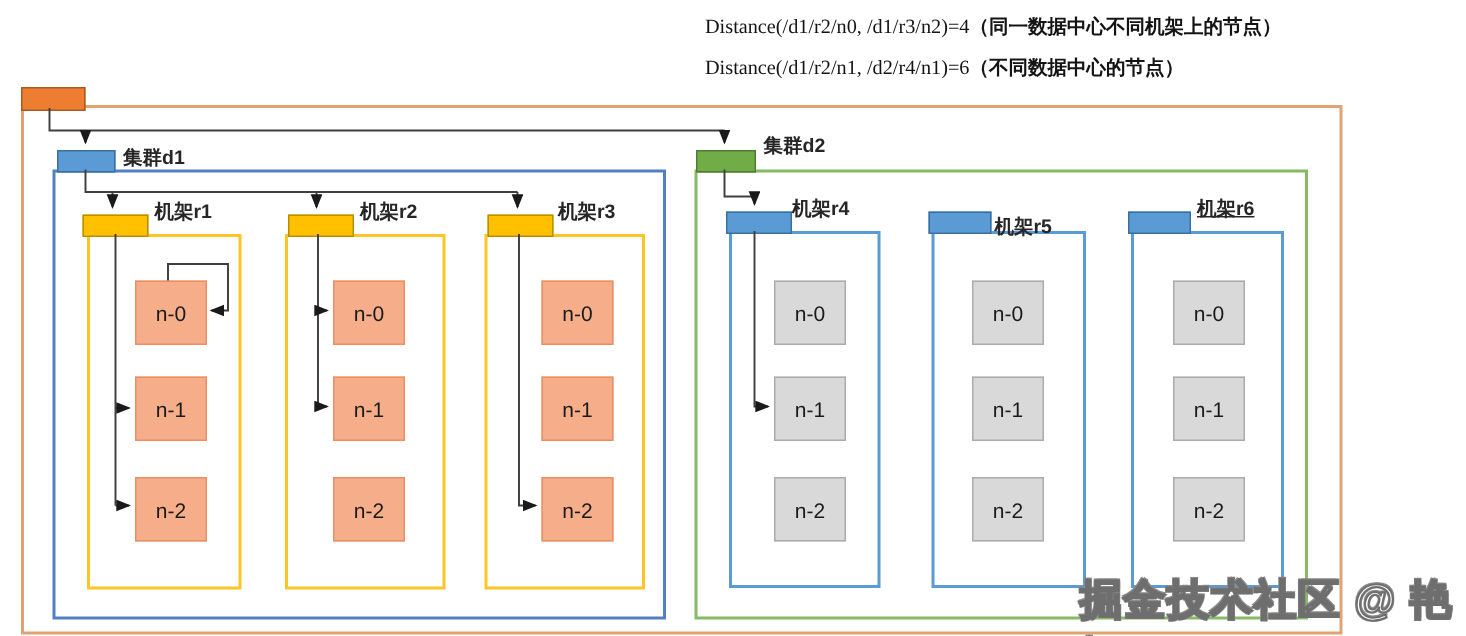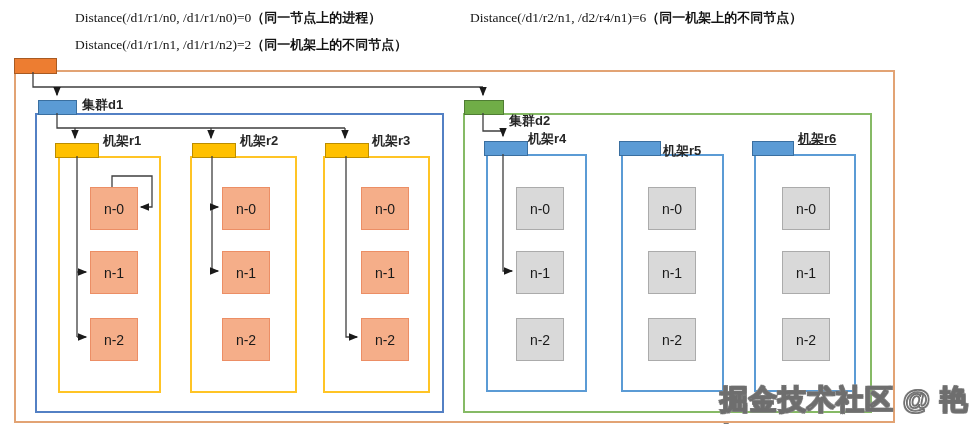--- a/index.html
+++ b/index.html
@@ -37,37 +37,34 @@
   
   .watermark{left:720px;top:381px;font-size:28px;font-weight:700;color:#ffffff;
      letter-spacing:1px;z-index:10;-webkit-text-stroke:1.3px #6e6e6e;
      text-shadow:1px 1px 0 #8a8a8a,-1px -1px 0 #8a8a8a,1px -1px 0 #8a8a8a,-1px 1px 0 #8a8a8a;}
 </style>
 </head>
 <body>
 
 <div class="canvas">
 
-  <div class="formula-col" style="left:75px;">
-    <div class="formula"><span>Distance(/d1/r1/n0, /d1/r1/n0)=0</span><span class="note">（同一节点上的进程）</span></div>
-    <div class="formula"><span>Distance(/d1/r1/n1, /d1/r1/n2)=2</span><span class="note">（同一机架上的不同节点）</span></div>
-  </div>
   <div class="formula-col" style="left:470px;">
-    <div class="formula"><span>Distance(/d1/r2/n1, /d2/r4/n1)=6</span><span class="note">（同一机架上的不同节点）</span></div>
+    <div class="formula"><span>Distance(/d1/r2/n0, /d1/r3/n2)=4</span><span class="note">（同一数据中心不同机架上的节点）</span></div>
+    <div class="formula"><span>Distance(/d1/r2/n1, /d2/r4/n1)=6</span><span class="note">（不同数据中心的节点）</span></div>
   </div>
 
   <div class="abs outer-box"></div>
   <div class="abs cluster-box d1"></div>
   <div class="abs cluster-box d2"></div>
 
   <div class="abs switch root"></div>
   <div class="abs switch blue" style="left:38px;top:100px;width:37px;"></div>
   <div class="abs lbl" style="left:82px;top:96px;">集群d1</div>
   <div class="abs switch green" style="left:464px;top:100px;width:38px;"></div>
-  <div class="abs lbl" style="left:509px;top:112px;">集群d2</div>
+  <div class="abs lbl" style="left:509px;top:88px;">集群d2</div>
 
   <div class="abs rack-box d1" style="left:58px;width:99px;"></div>
   <div class="abs switch gold" style="left:55px;top:143px;width:42px;"></div>
   <div class="abs lbl" style="left:103px;top:132px;">机架r1</div>
   <div class="abs node d1" style="left:90px;top:187px;">n-0</div>
   <div class="abs node d1" style="left:90px;top:251px;">n-1</div>
   <div class="abs node d1" style="left:90px;top:318px;">n-2</div>
 
   <div class="abs rack-box d1" style="left:190px;width:103px;"></div>
   <div class="abs switch gold" style="left:192px;top:143px;width:42px;"></div>

